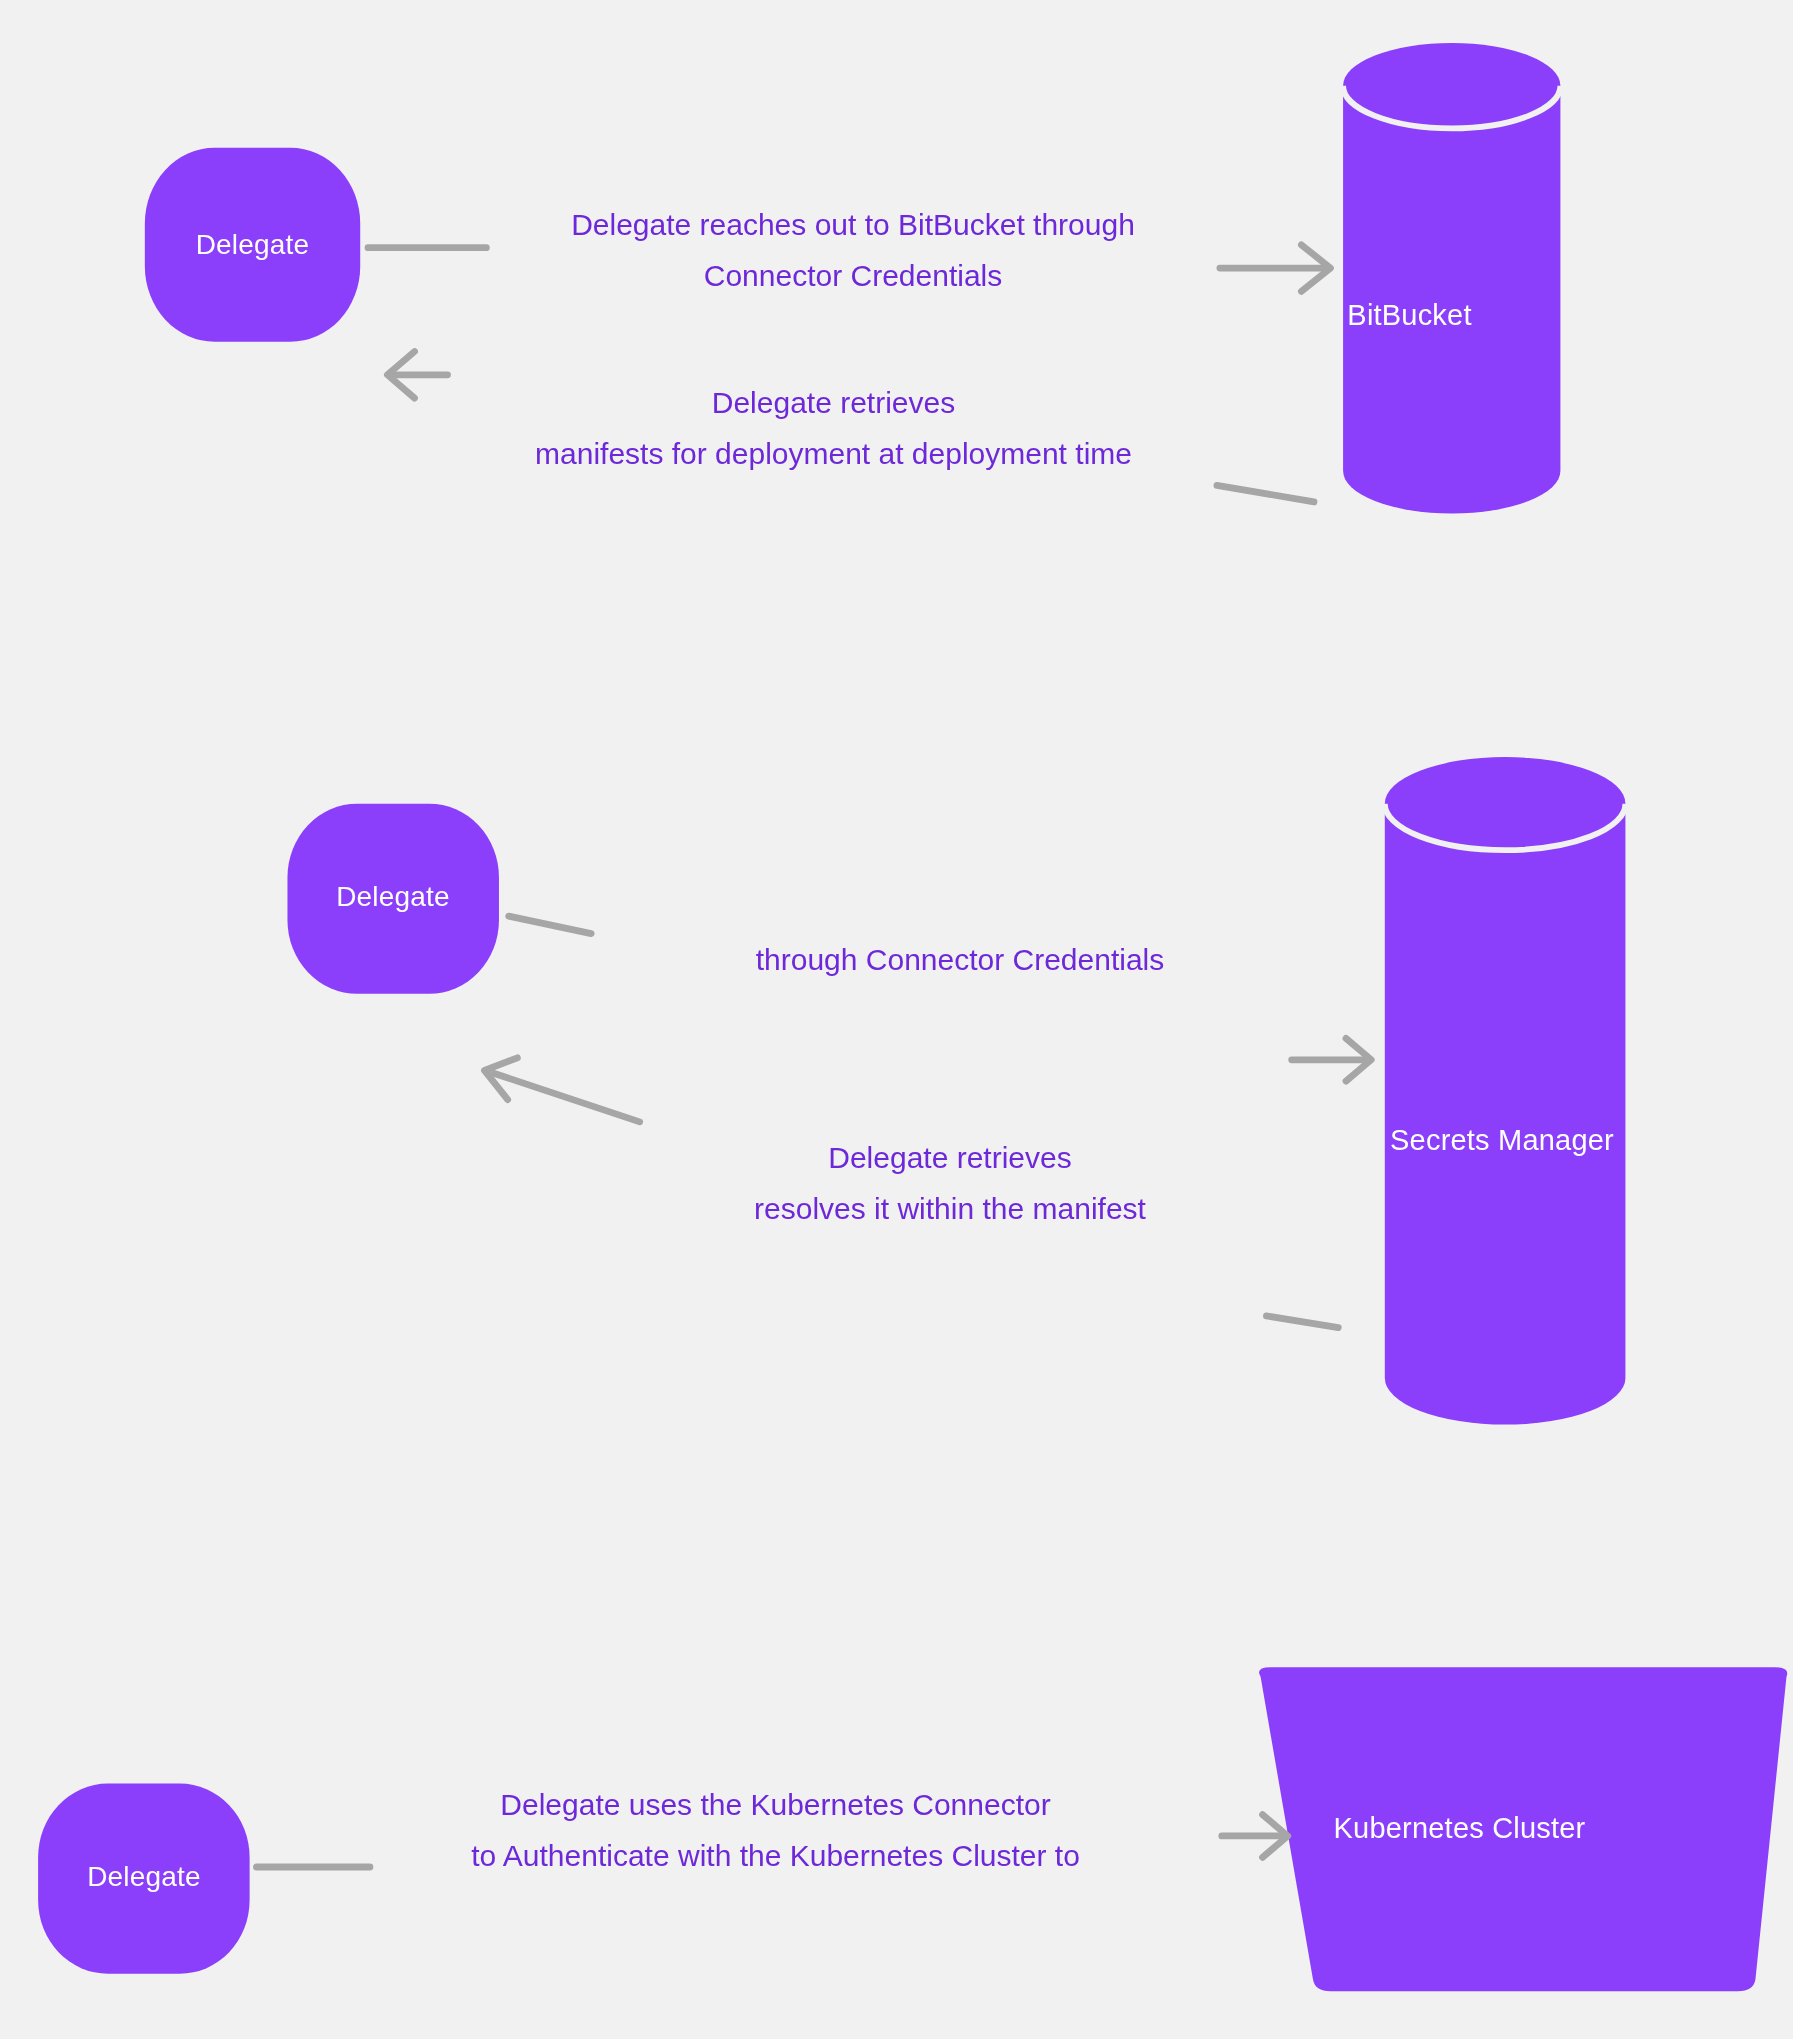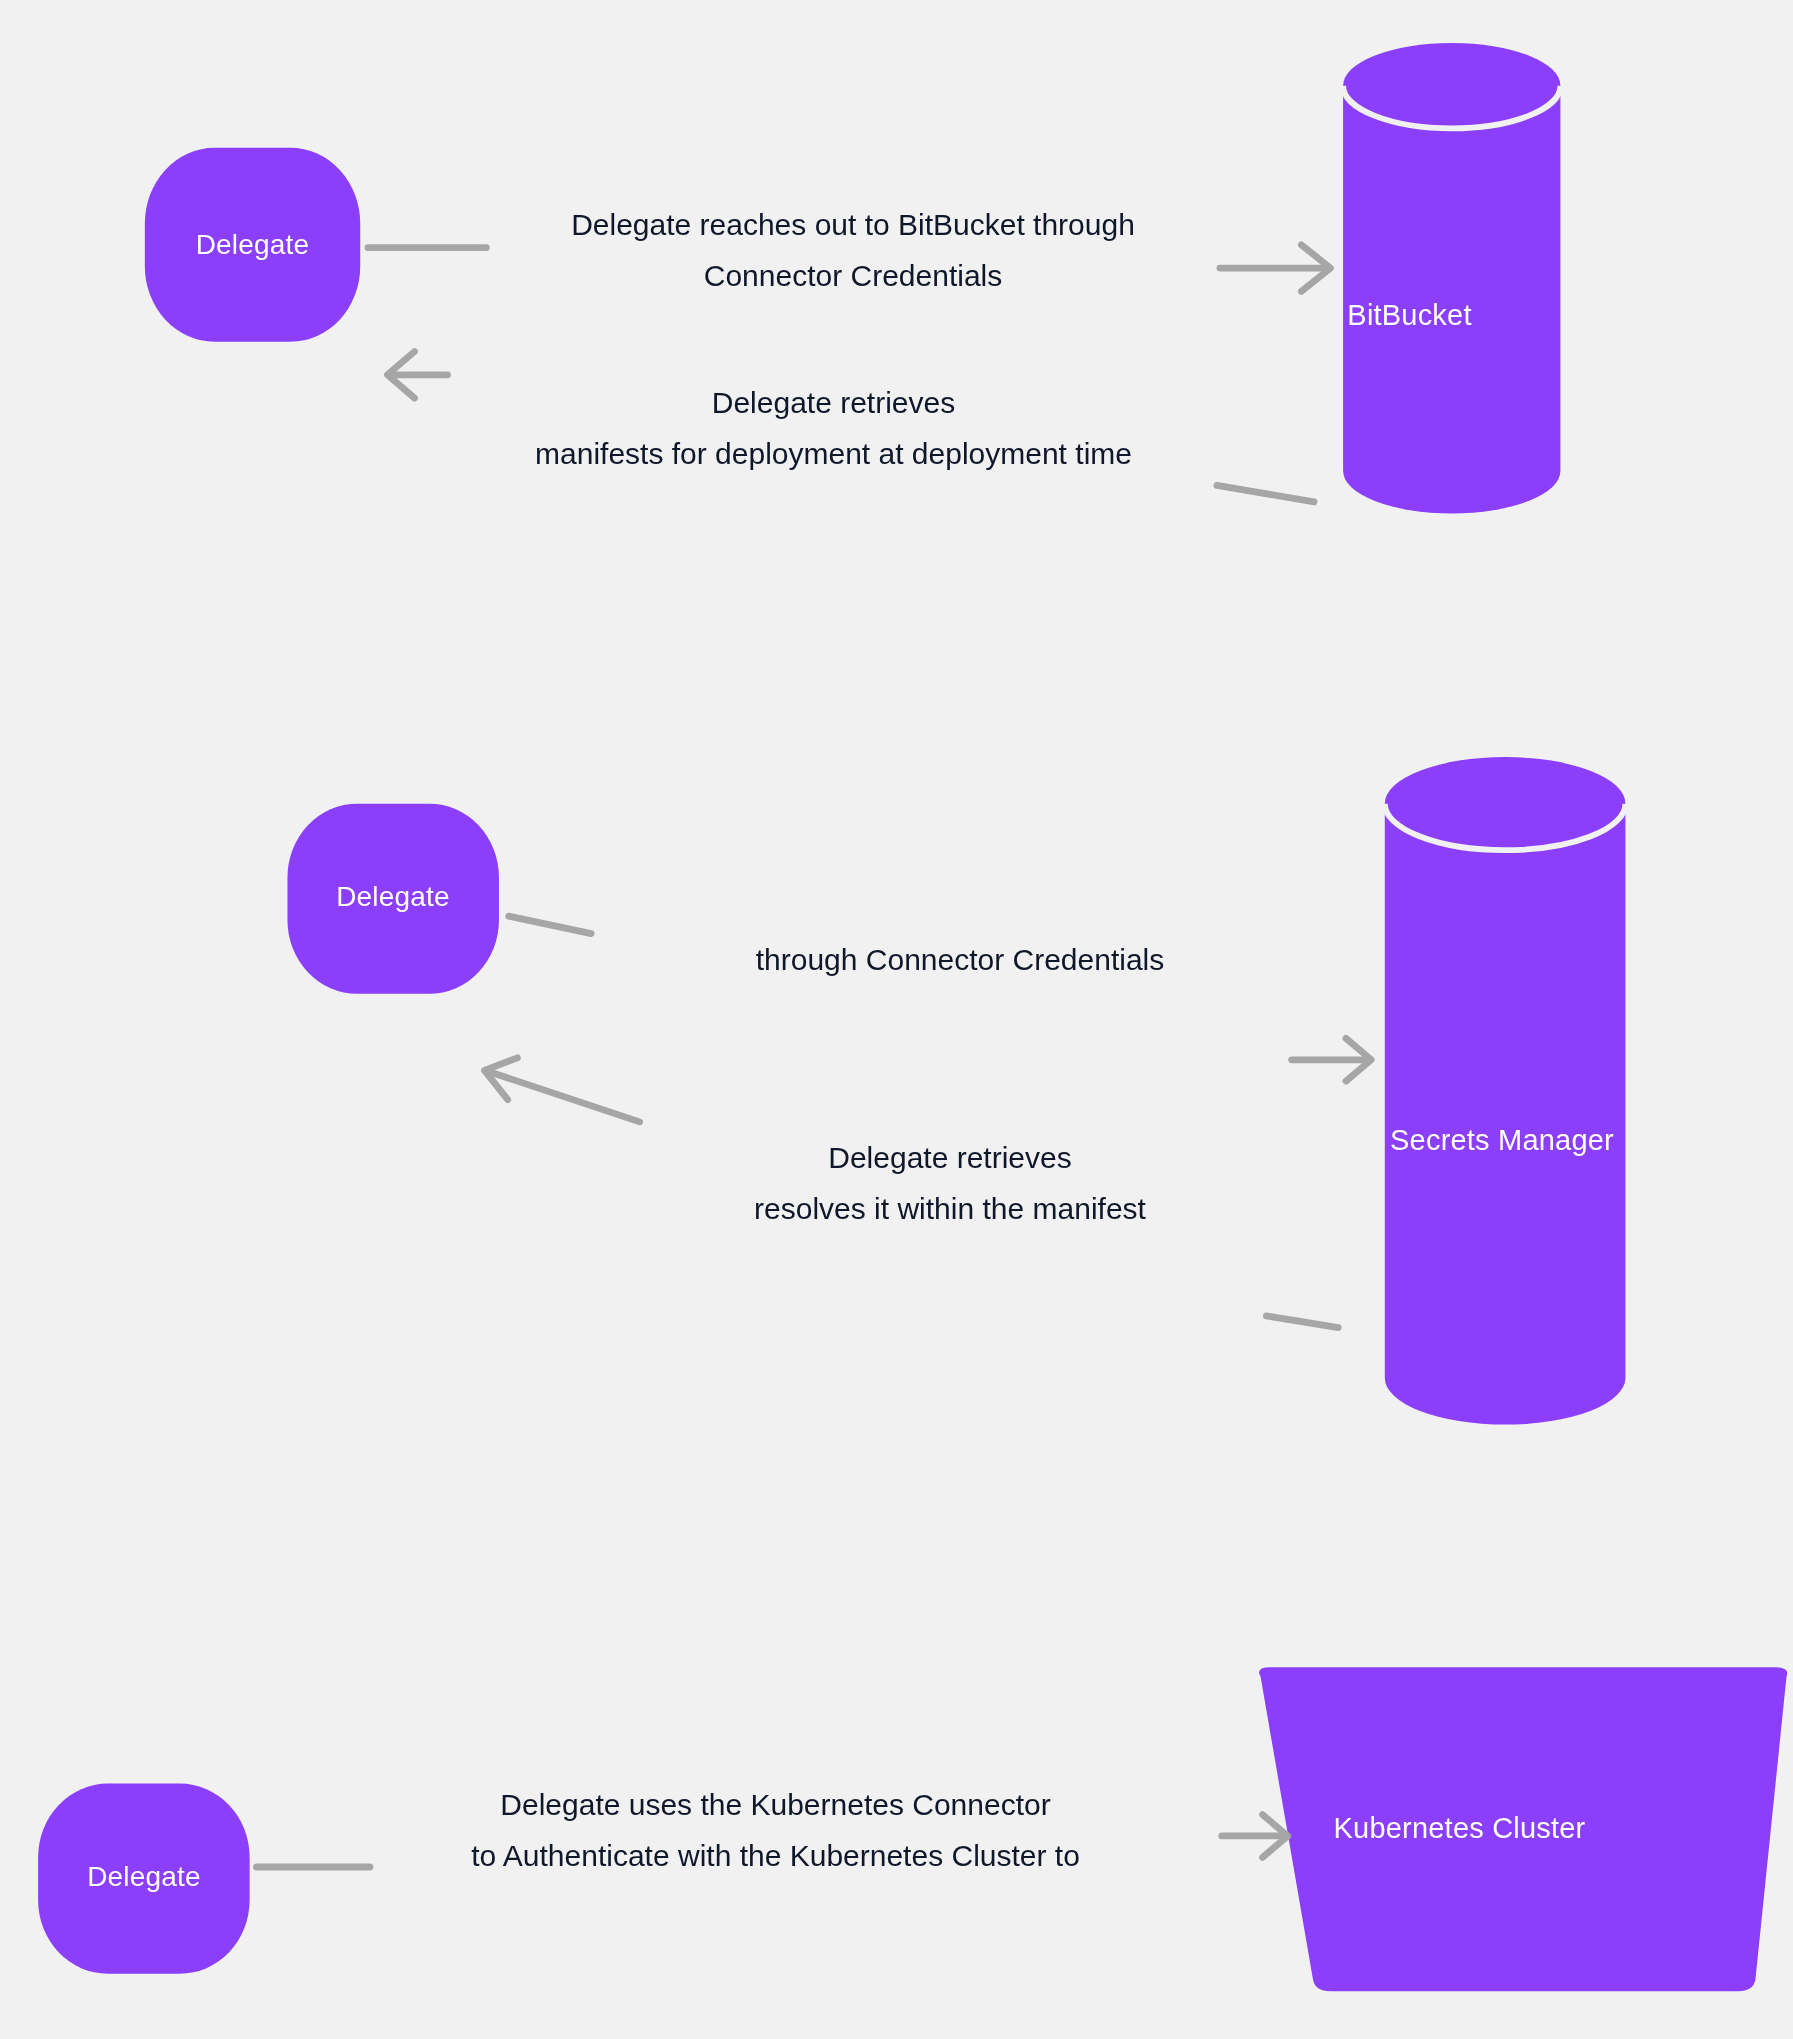--- a/index.html
+++ b/index.html
@@ -32,21 +32,21 @@
     font-weight: 400;
     text-align: center;
     white-space: nowrap;
     letter-spacing: 0.2px;
   }
   .delegate-label { font-size: 28px; }
   .store-label { font-size: 29px; }
   
   .edge-text {
     position: absolute;
-    color: #0f172a;
+    color: #6d28d9;
     font-size: 30px;
     line-height: 51px;
     text-align: center;
     white-space: nowrap;
   }
   .edge-text div { display: block; }
 </style>
 </head>
 <body>
 

